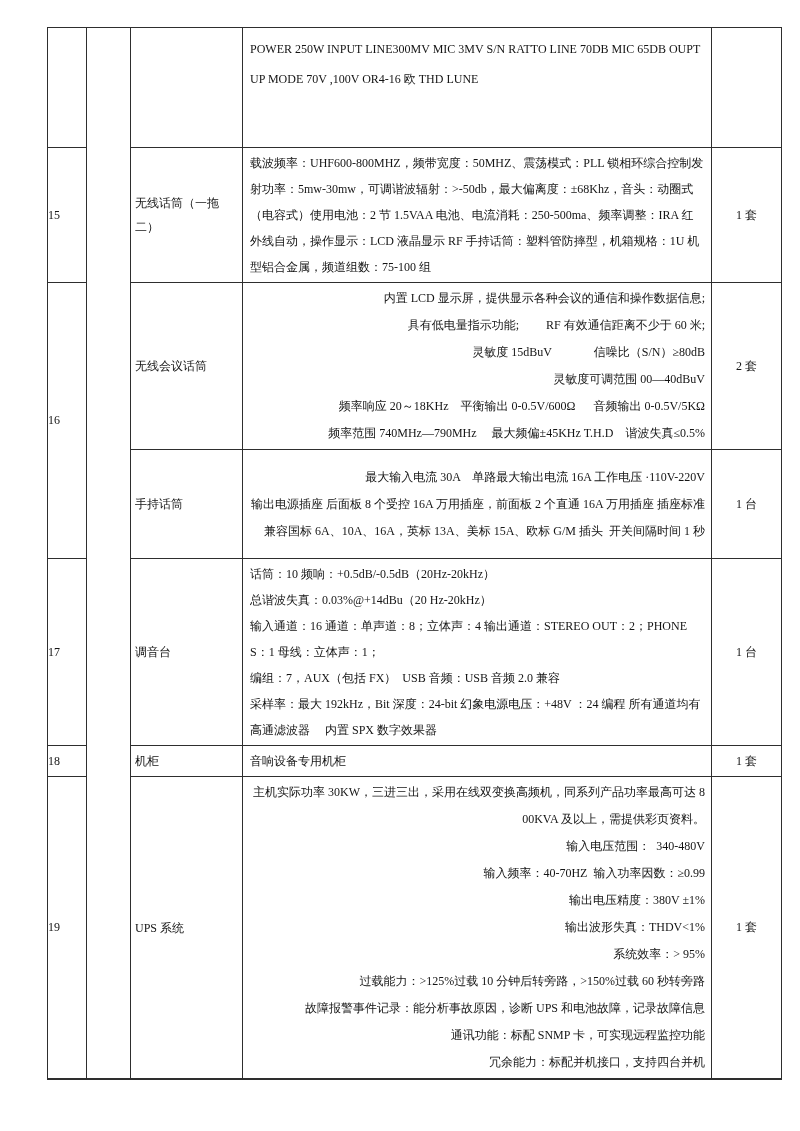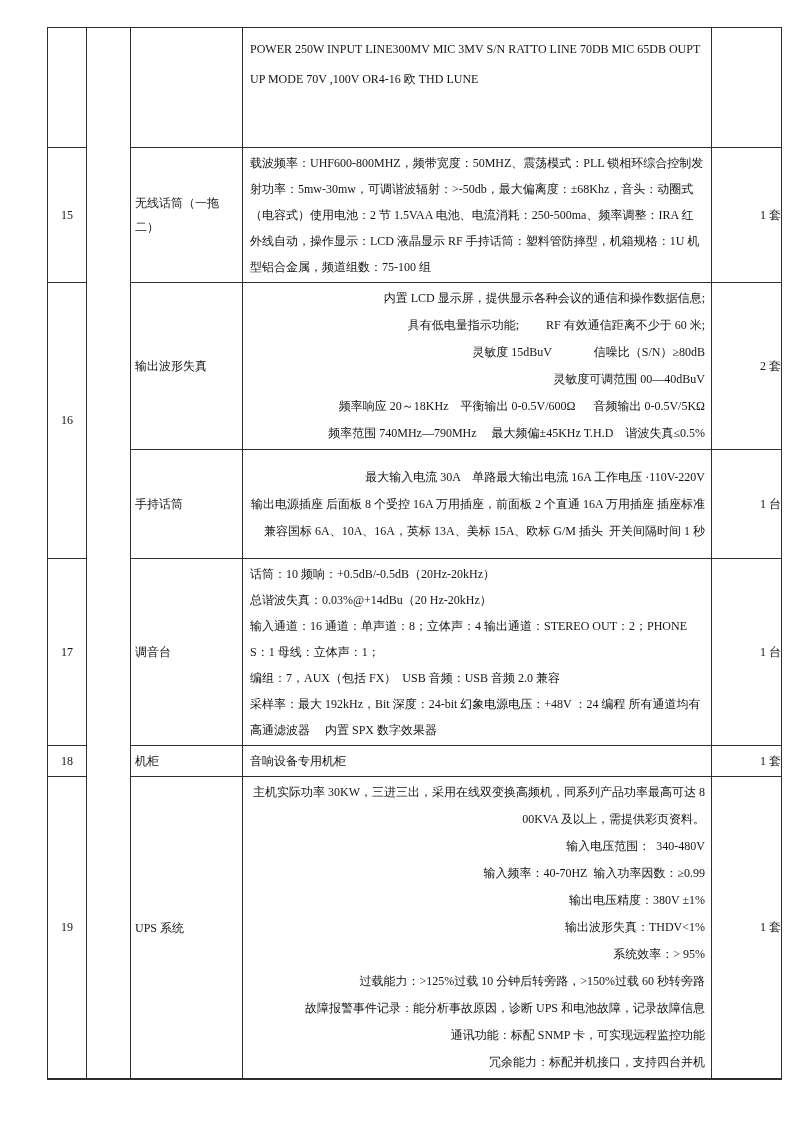--- a/index.html
+++ b/index.html
@@ -19,25 +19,25 @@
     table-layout:fixed;
     border:1px solid #2e2e2e;
     border-bottom:2px solid #2e2e2e;
   }
   td{
     border:1px solid #2e2e2e;
     padding:0;
     vertical-align:middle;
     font-size:12px;
   }
-  td.no{width:38px;text-align:center;}
+  td.no{width:38px;}
   td.cat{width:43px;}
   td.item{width:103px;text-align:left;line-height:24px;padding:0 4px;}
   td.desc{width:455px;text-align:left;padding:2px 6px 2px 7px;}
-  td.qty{width:69px;text-align:right;white-space:nowrap;}
+  td.qty{width:69px;text-align:center;white-space:nowrap;}
   td.desc .para{white-space:pre-wrap;word-break:break-all;}
   .lh30 .para{line-height:30px;}
   .lh27 .para{line-height:27px;text-align:right;}
   .lh26 .para{line-height:26px;}
   td.vtop{vertical-align:top;padding-top:6px;}
 </style>
 </head>
 <body>
 
 <div class="page">
@@ -58,21 +58,21 @@
       <td class="no">15</td>
       <td class="item">无线话筒（一拖二）</td>
       <td class="desc lh26">
             <div class="para">载波频率：UHF600-800MHZ，频带宽度：50MHZ、震荡模式：PLL 锁相环综合控制发射功率：5mw-30mw，可调谐波辐射：&gt;-50db，最大偏离度：±68Khz，音头：动圈式（电容式）使用电池：2 节 1.5VAA 电池、电流消耗：250-500ma、频率调整：IRA 红外线自动，操作显示：LCD 液晶显示 RF 手持话筒：塑料管防摔型，机箱规格：1U 机型铝合金属，频道组数：75-100 组</div>
           </td>
       <td class="qty">1 套</td>
     </tr>
 
     <tr style="height:163px">
       <td class="no" rowspan="2">16</td>
-      <td class="item">输出波形失真</td>
+      <td class="item">无线会议话筒</td>
       <td class="desc lh27">
             <div class="para">内置 LCD 显示屏，提供显示各种会议的通信和操作数据信息;</div>
             <div class="para">具有低电量指示功能;         RF 有效通信距离不少于 60 米;</div>
             <div class="para">灵敏度 15dBuV              信噪比（S/N）≥80dB</div>
             <div class="para">灵敏度可调范围 00—40dBuV</div>
             <div class="para">频率响应 20～18KHz    平衡输出 0-0.5V/600Ω      音频输出 0-0.5V/5KΩ</div>
             <div class="para">频率范围 740MHz—790MHz     最大频偏±45KHz T.H.D    谐波失真≤0.5%</div>
           </td>
       <td class="qty">2 套</td>
     </tr>

